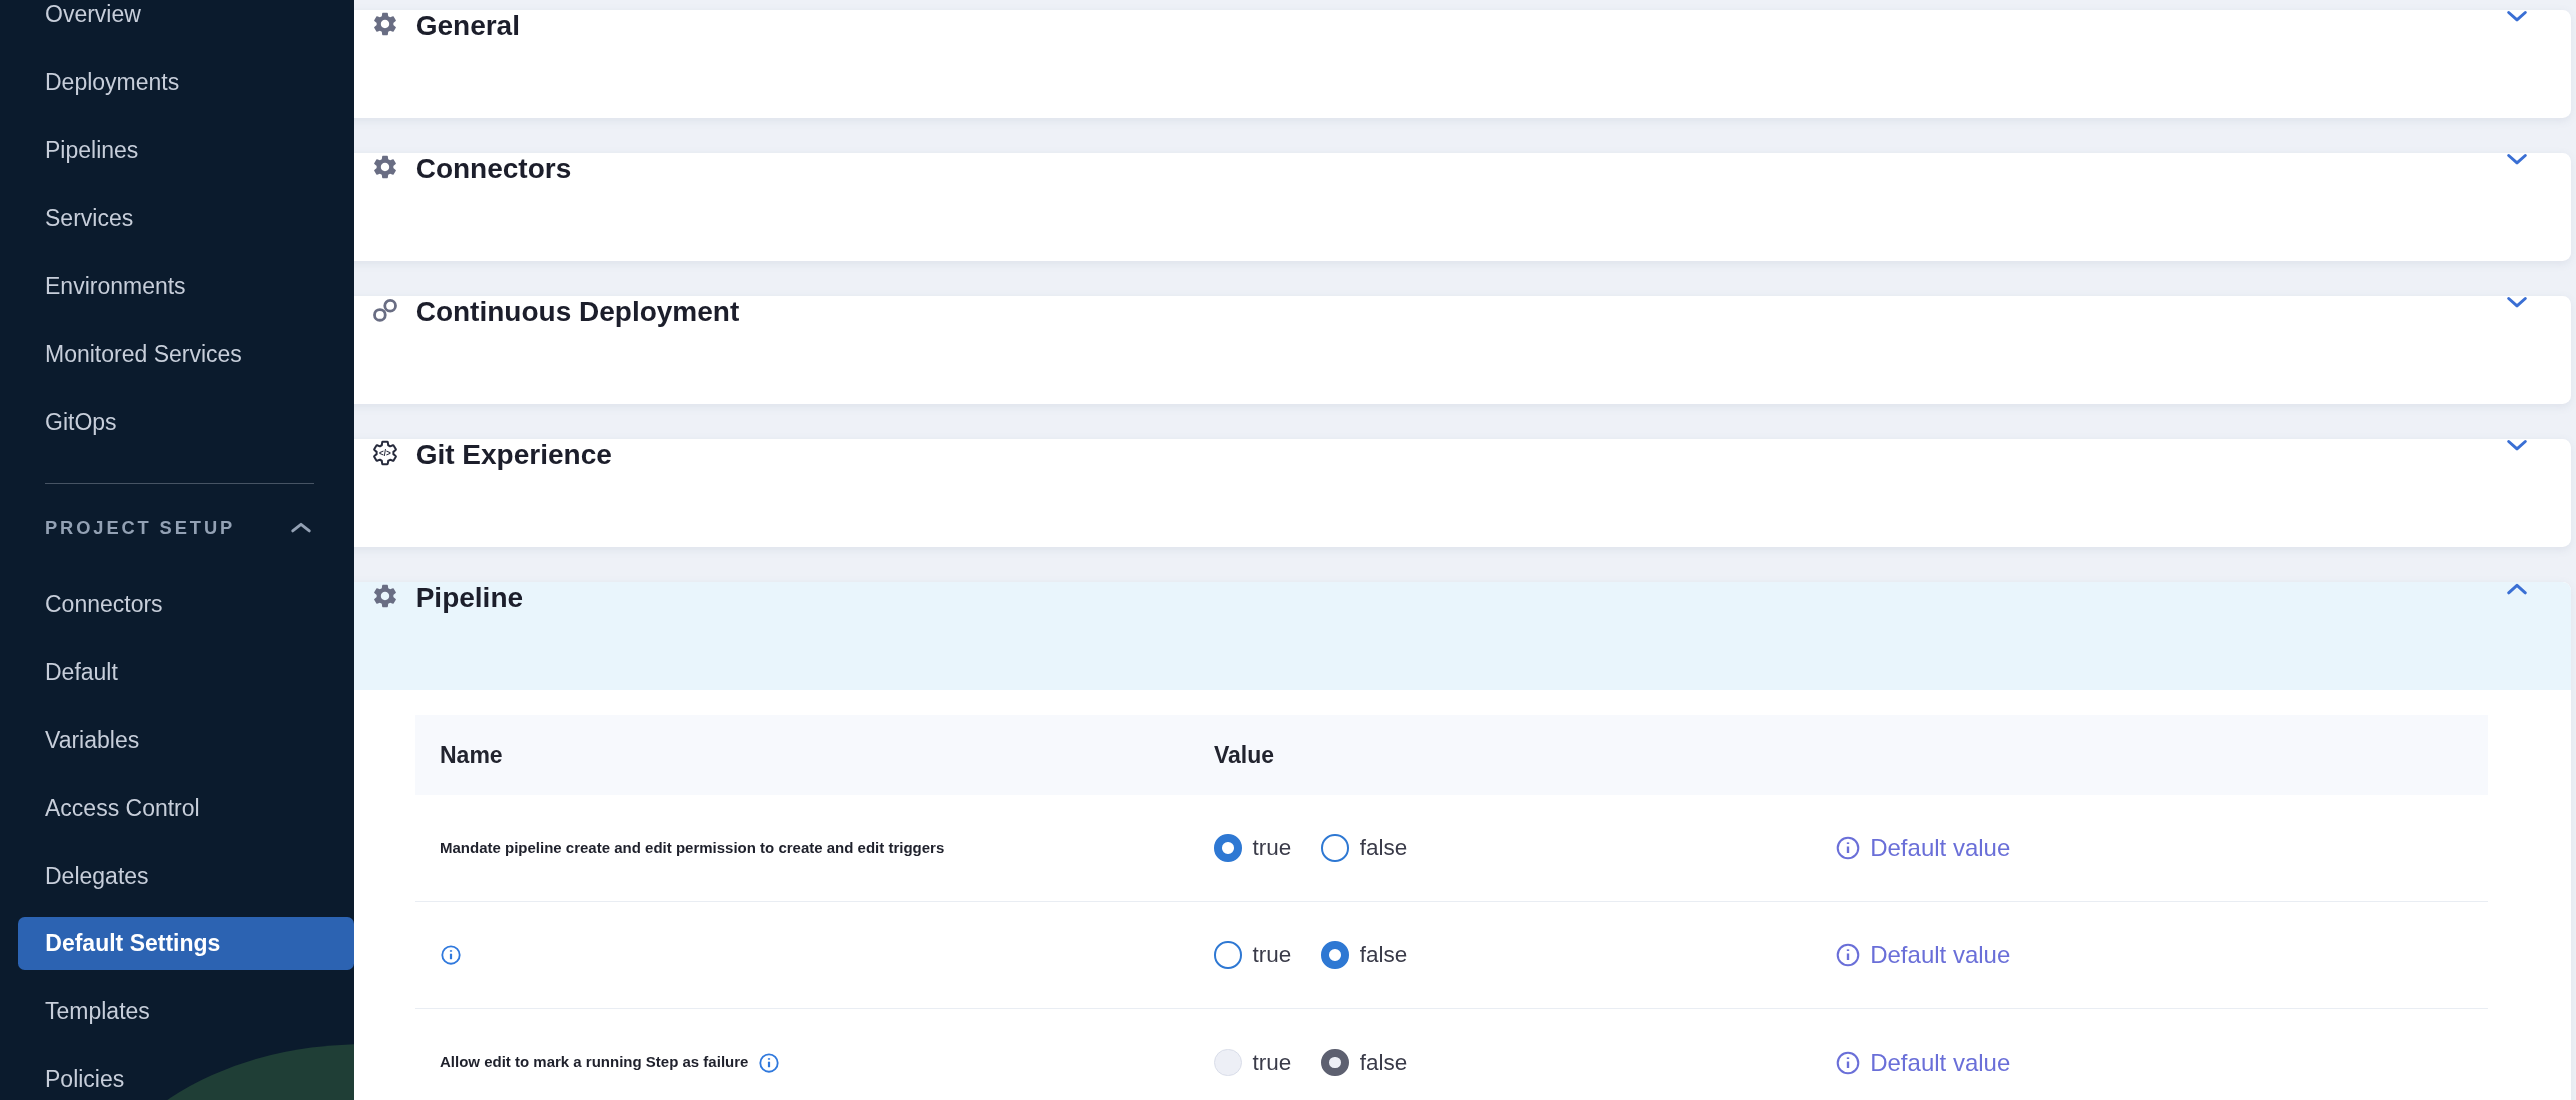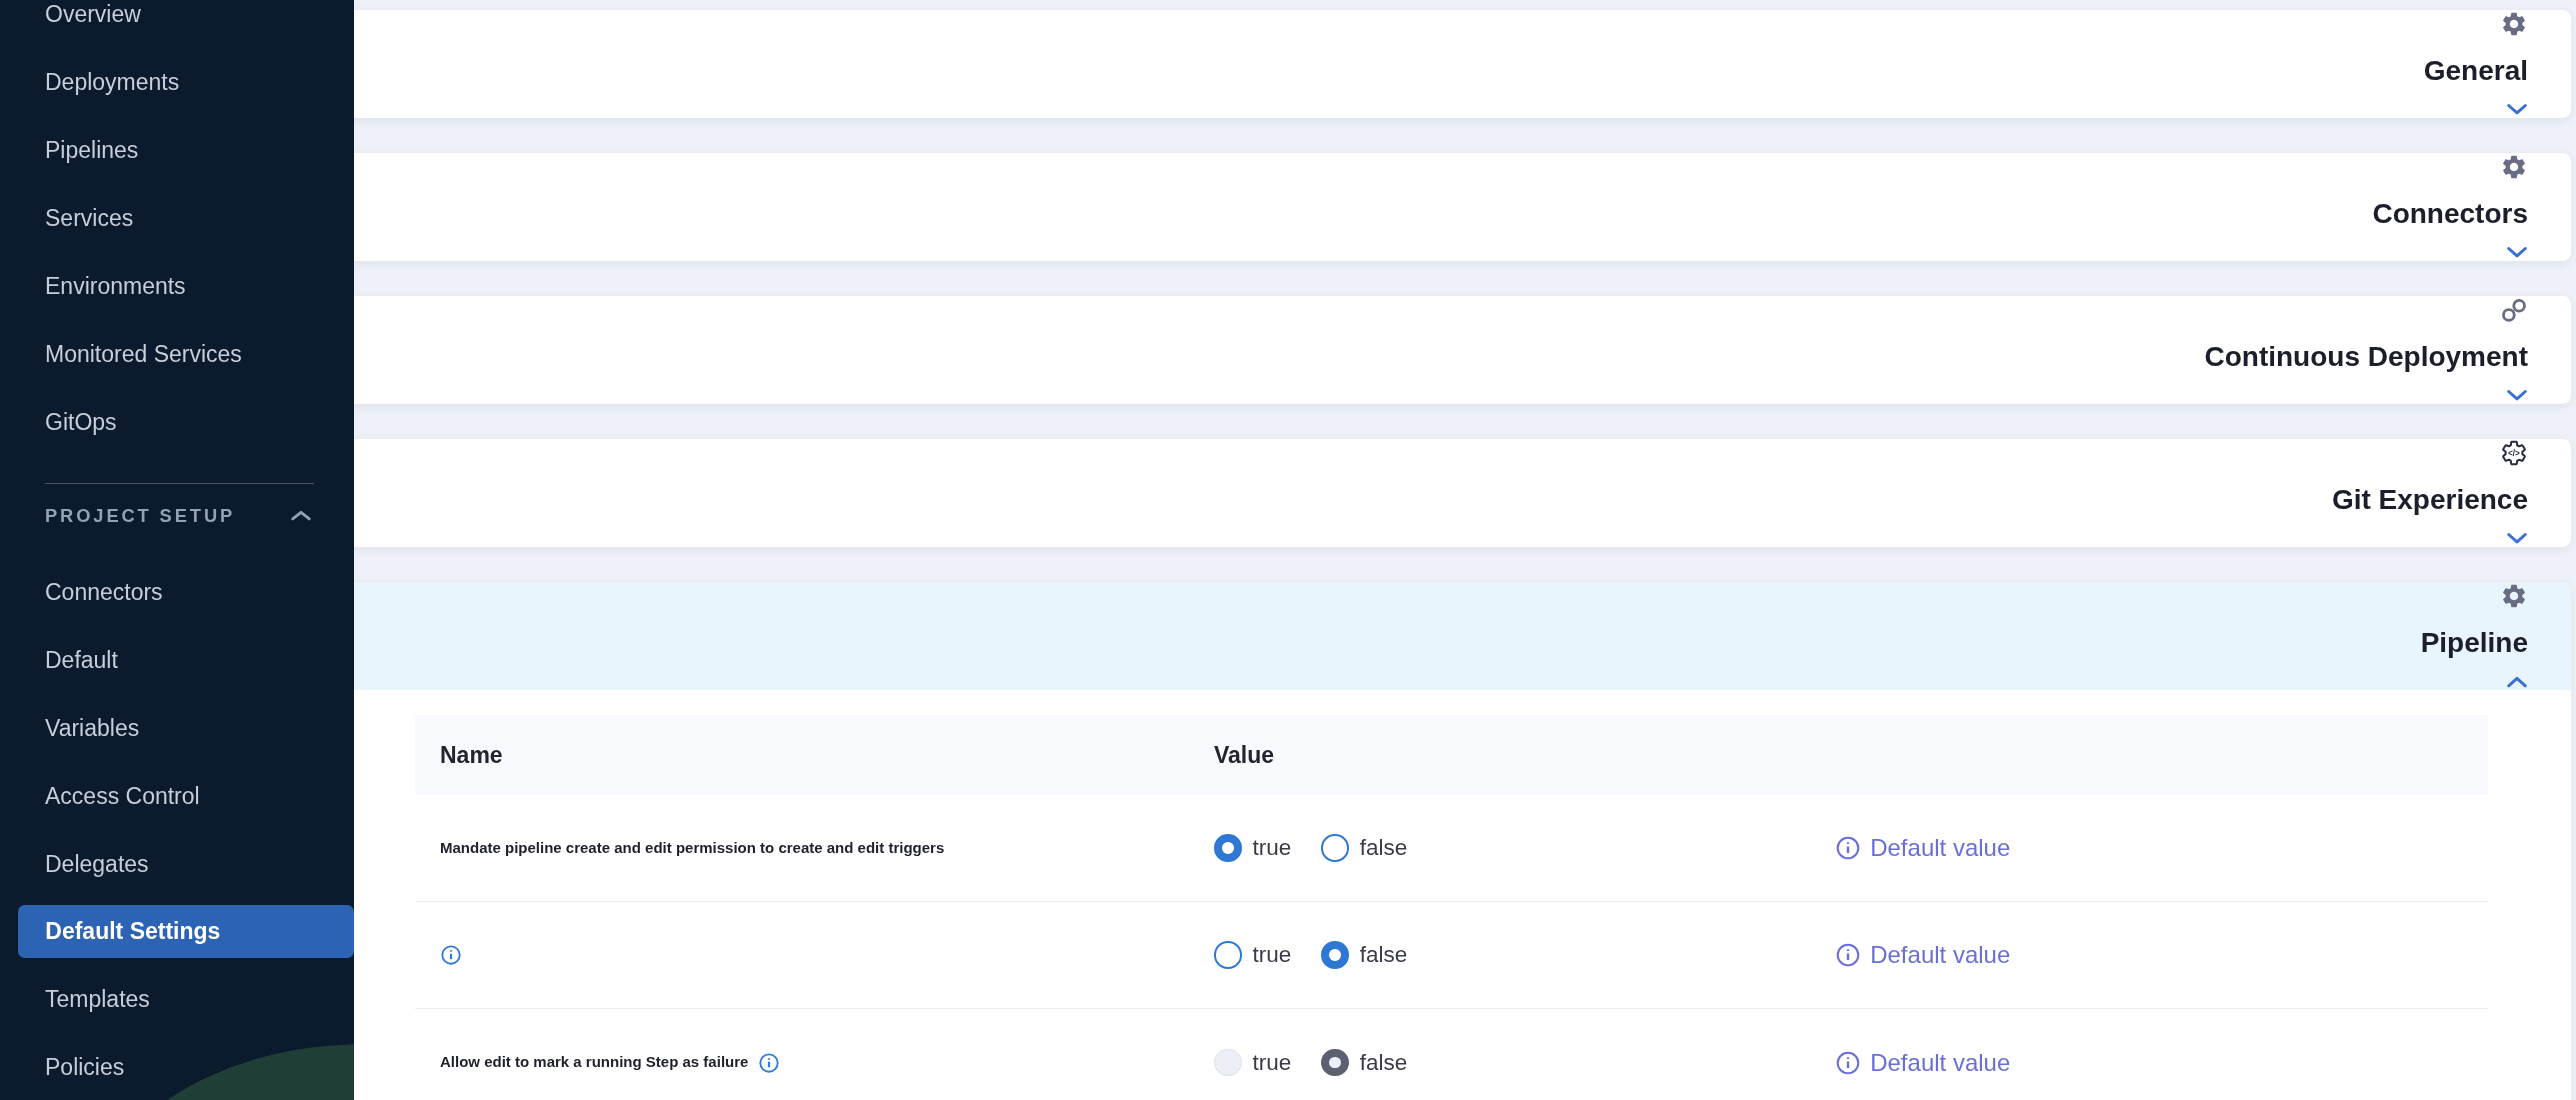--- a/index.html
+++ b/index.html
@@ -29,37 +29,37 @@
   .nav-item:first-child { margin-top:-20px; }
   .nav-item.active {
     height:53px; margin:6.7px 0 7.5px 18.3px; padding-left:27px;
     background:#2c63b2; border-radius:6.7px; color:#ffffff; font-weight:600;
   }
   .side-divider {
     border:none; border-top:1.7px solid rgba(198,206,218,0.32);
     margin:27px 40px 0 45px;
   }
   .setup-header {
-    height:40px; margin-top:12px; display:flex; align-items:center;
+    height:40px; margin-top:24px; display:flex; align-items:center;
     padding:0 42px 0 45px; font-size:18.3px; font-weight:700;
     letter-spacing:2.9px; color:#93a1b4; cursor:pointer;
   }
   .setup-header svg { margin-left:auto; }
   .setup-list .nav-item:first-child { margin-top:22px; }
 
   
   .main { position:absolute; left:332px; top:0; width:2239px; }
   .card {
     background:#ffffff; border-radius:8.3px; margin-top:35px;
     box-shadow:0 2.5px 8.3px rgba(90,106,136,0.10);
   }
   .card:first-child { margin-top:10px; }
   .card-header {
-    height:108px; display:flex; align-items:flex-end;
-    padding:0 43px 0 39px; gap:16.7px; cursor:pointer;flex-direction:column;
+    height:108px; display:flex; align-items:flex-start;
+    padding:0 43px 0 39px; gap:16.7px; cursor:pointer;
   }
   .card-title { font-size:28px; font-weight:700; color:#1c1e2b; }
   .chev { margin-left:auto; }
   .chev svg { display:block; }
   .chev.up svg { transform:rotate(180deg); }
 
   .card.expanded { height:575px; overflow:hidden; }
   .card.expanded .card-header { background:#e9f5fc; border-radius:8.3px 8.3px 0 0; }
 
   

